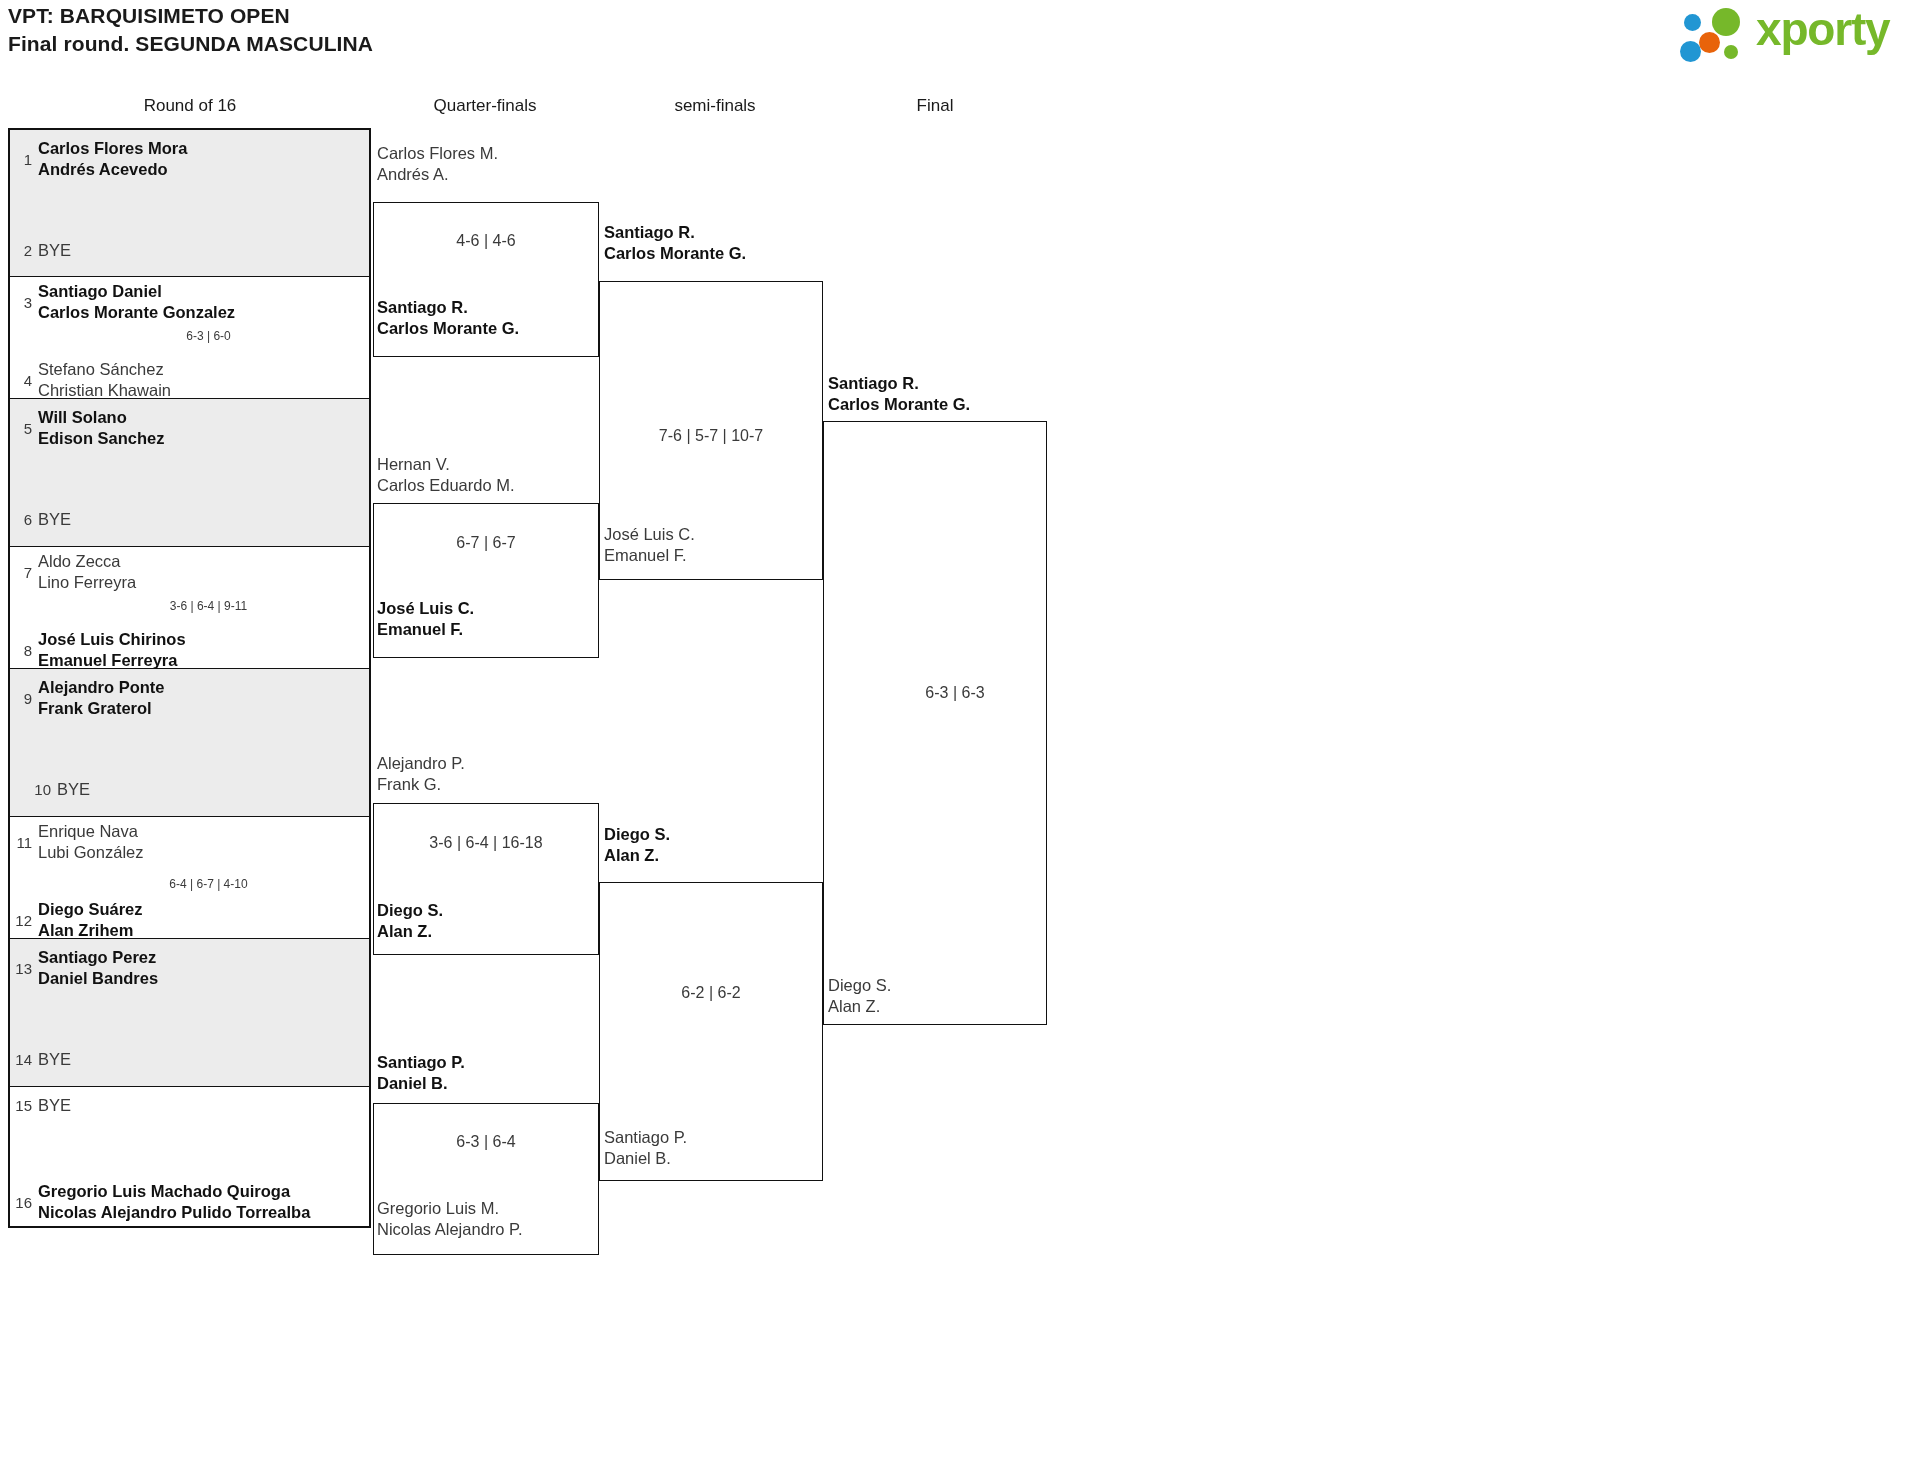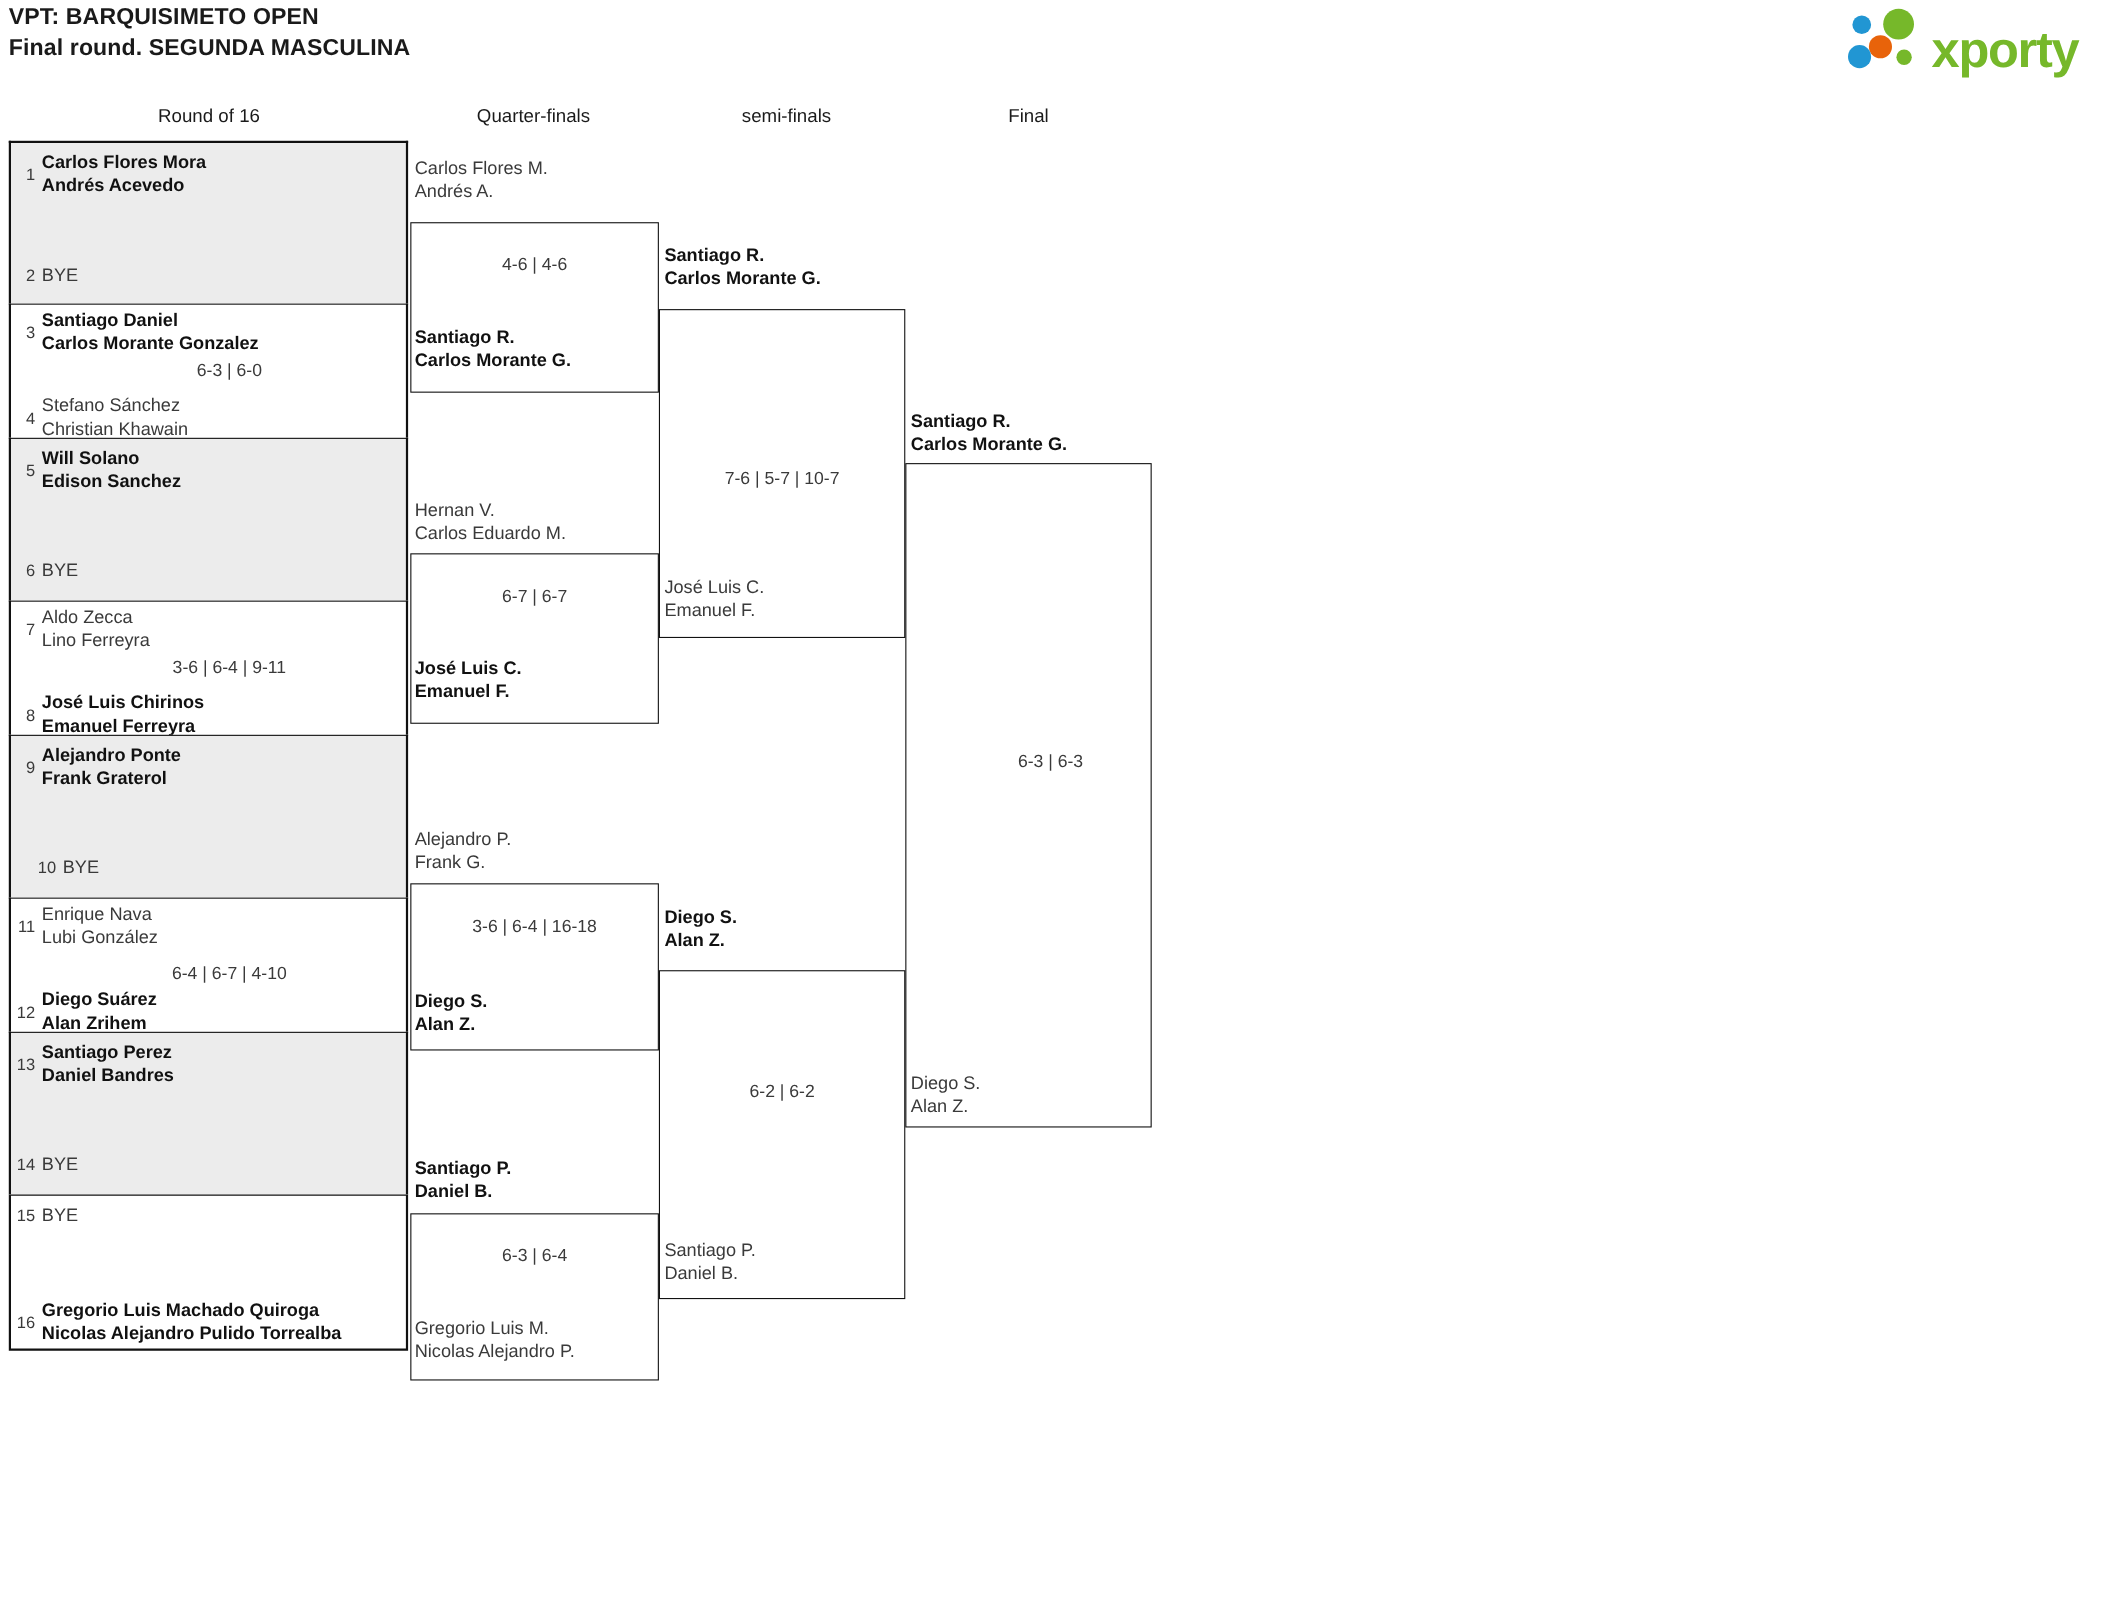--- a/index.html
+++ b/index.html
@@ -107,21 +107,21 @@
     line-height: 1.28;
     white-space: nowrap;
   }
   .team-names.winner { font-weight: bold; color: #111; }
   .team-names.loser  { font-weight: normal; color: #3a3a3a; }
   .team-names.bye    { font-weight: normal; color: #3a3a3a; }
   .r16-score {
     position: absolute;
     width: 363px;
     text-align: center;
-    font-size: 16px;
+    font-size: 12px;
     color: #3a3a3a;
     padding-left: 34px;
     box-sizing: border-box;
   }
 
   
   .bracket-box {
     position: absolute;
     border: 1.6px solid #111;
     box-sizing: border-box;
@@ -153,21 +153,21 @@
   </div>
 
   <div id="logo">
     <div id="logo-dots">
       <span class="dot" style="left:32px; top:0px;  width:28px; height:28px; background:#76b82a;"></span>
       <span class="dot" style="left:4px;  top:6px;  width:17px; height:17px; background:#2196d3;"></span>
       <span class="dot" style="left:19px; top:24px; width:21px; height:21px; background:#e8630a;"></span>
       <span class="dot" style="left:0px;  top:33px; width:21px; height:21px; background:#2196d3;"></span>
       <span class="dot" style="left:44px; top:37px; width:14px; height:14px; background:#76b82a;"></span>
     </div>
-    <div id="logo-word" style="color:#76b82a;margin-top:16px;">xporty</div>
+    <div id="logo-word" style="color:#76b82a;">xporty</div>
   </div>
 </div>
 
 <div class="round-label" style="left:100px; top:96px; width:180px;">Round of 16</div>
 <div class="round-label" style="left:395px; top:96px; width:180px;">Quarter-finals</div>
 <div class="round-label" style="left:625px; top:96px; width:180px;">semi-finals</div>
 <div class="round-label" style="left:845px; top:96px; width:180px;">Final</div>
 
 <div id="r16">
 

